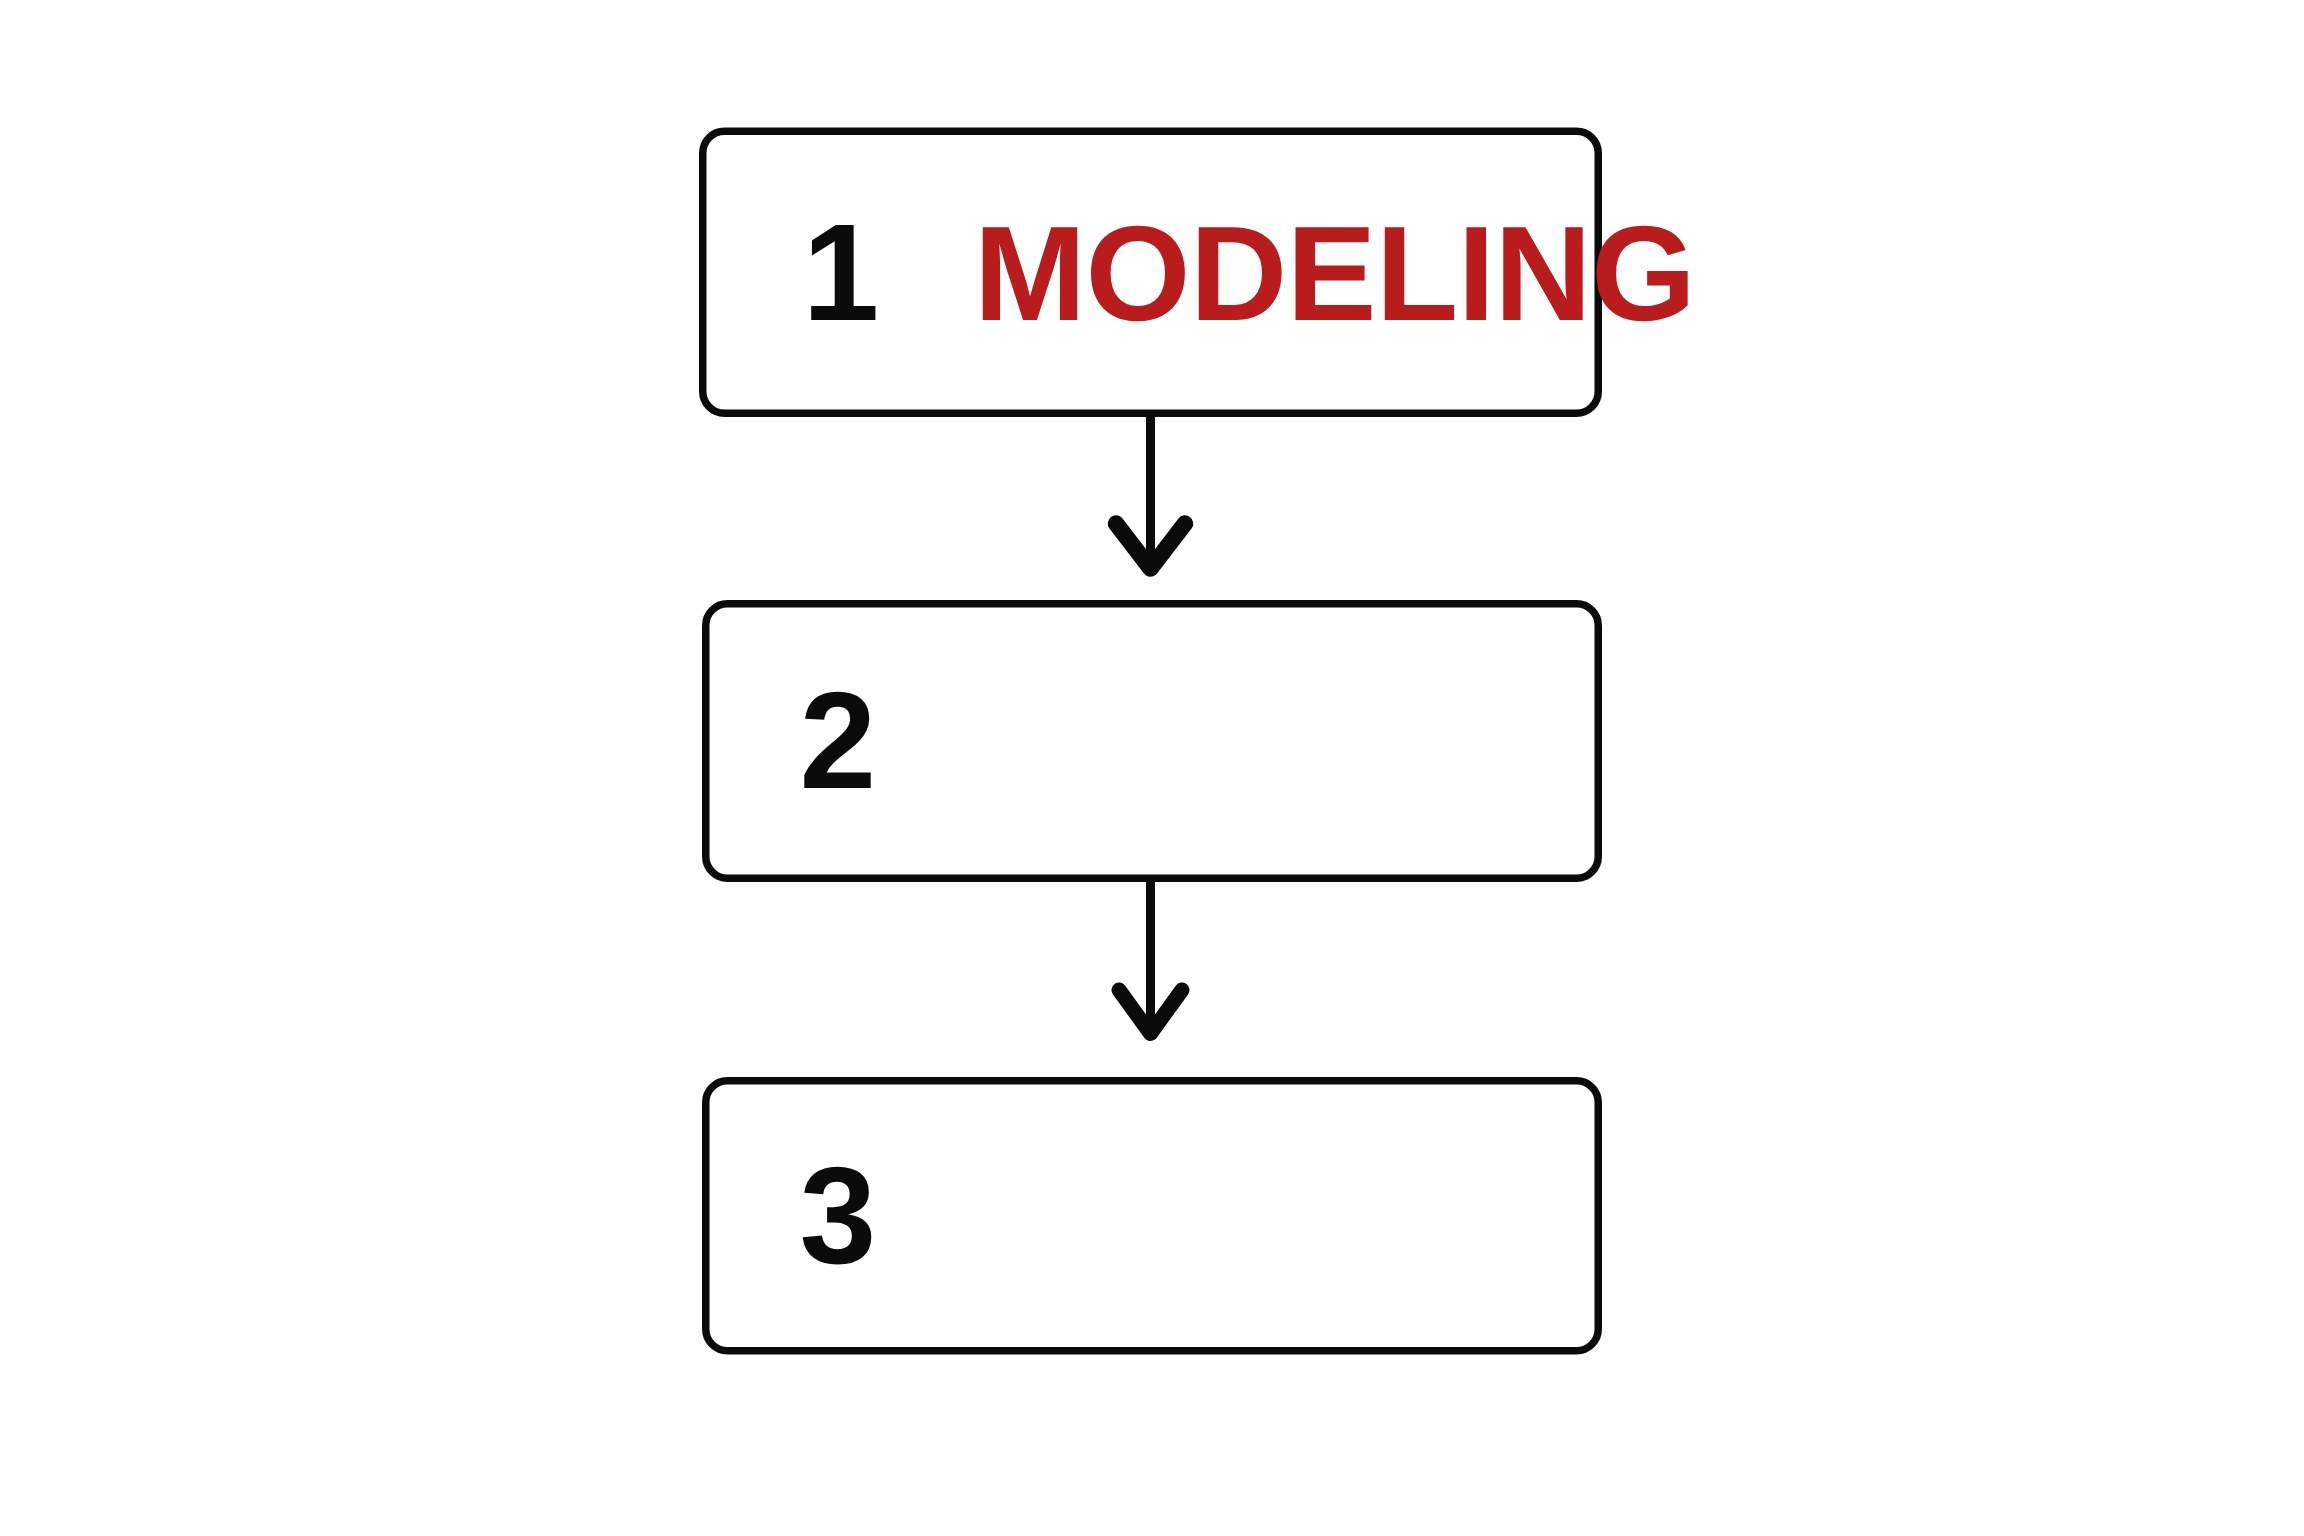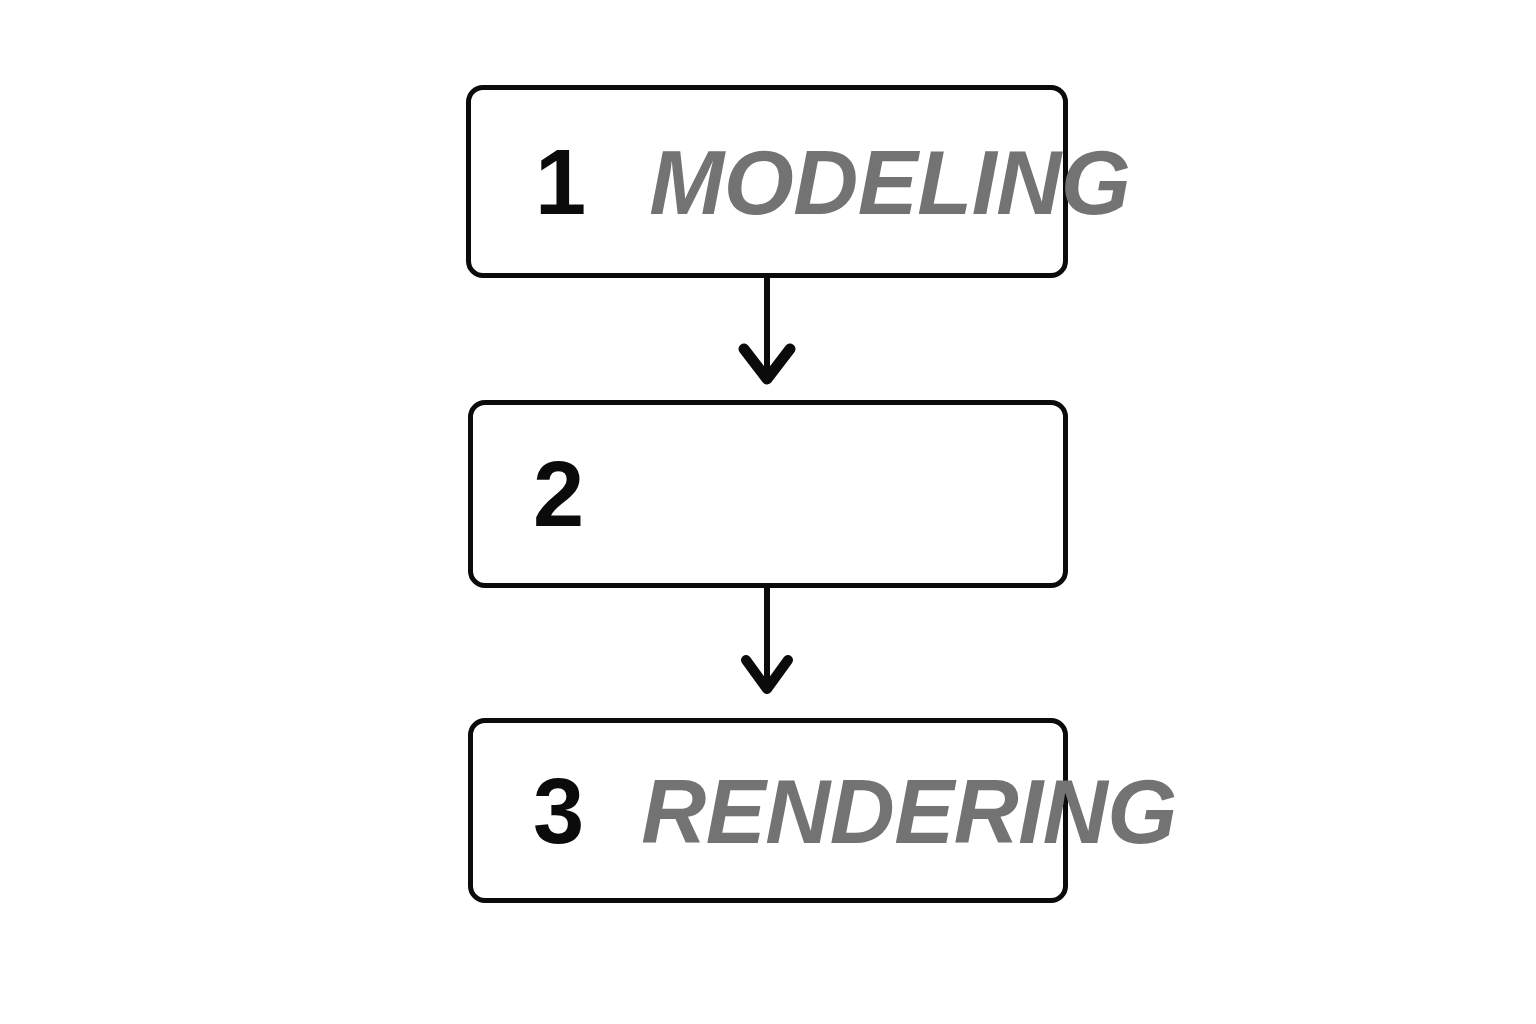--- a/index.html
+++ b/index.html
@@ -44,23 +44,22 @@
     line-height: 1;
     color: #0b0b0b;
     letter-spacing: -1px;
   }
 
   .step-label {
     font-family: "Liberation Sans", sans-serif;
     font-weight: bold;
     font-size: 90px;
     line-height: 1;
-    color: #737373;
+    color: #b91c1c;
     letter-spacing: -0.5px;
-    font-style: italic;
   }
 
   
   #box-1 {
     left: 466px;
     top: 85px;
     width: 602px;
     height: 193px;
   }
   #box-1 .step-inner { padding-left: 64px; }
@@ -122,17 +121,16 @@
 
   <div class="step-box" id="box-2">
     <div class="step-inner">
       <span class="step-number">2</span>
     </div>
   </div>
 
   <div class="step-box" id="box-3">
     <div class="step-inner">
       <span class="step-number">3</span>
-      <span class="step-label">RENDERING</span>
     </div>
   </div>
 
 </div>
 
 </body></html>

